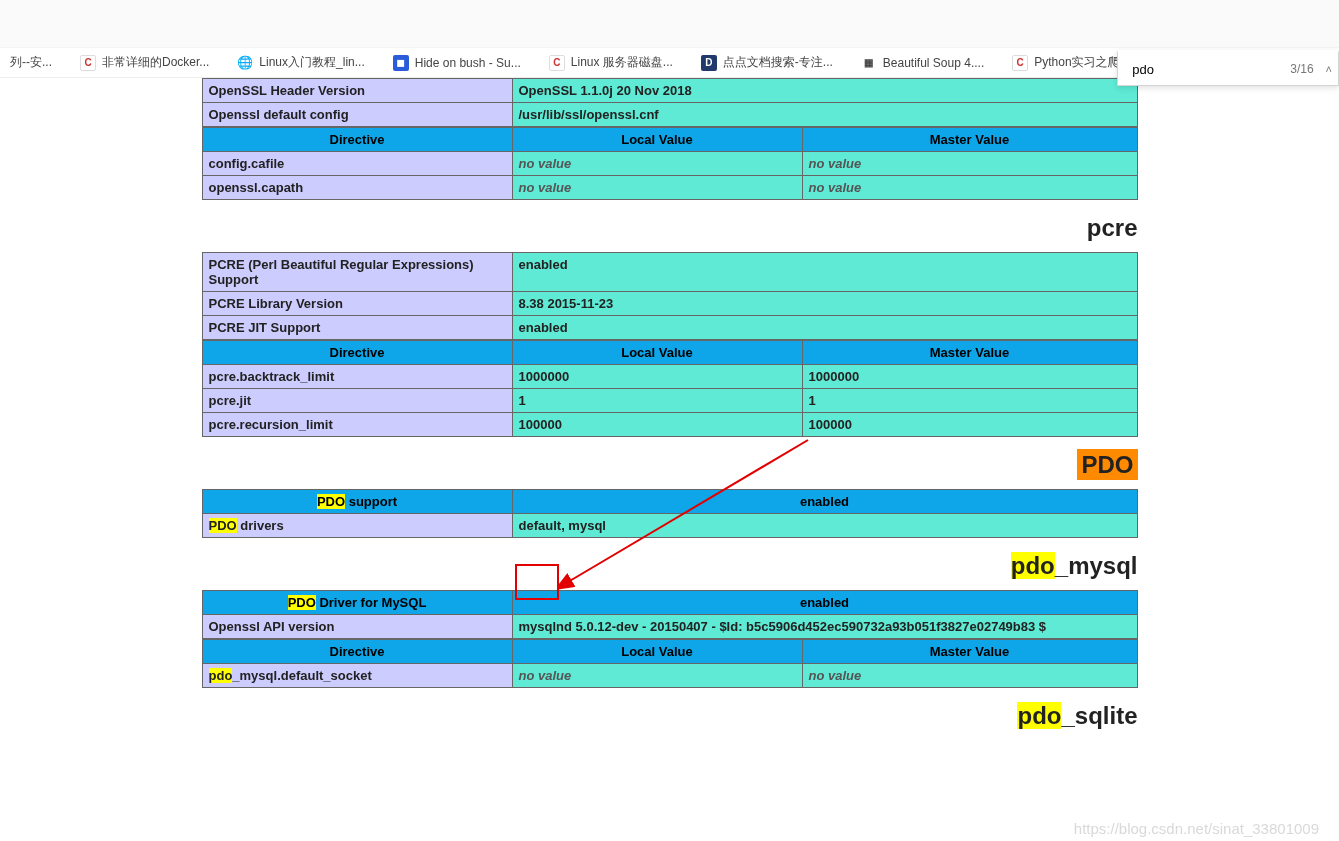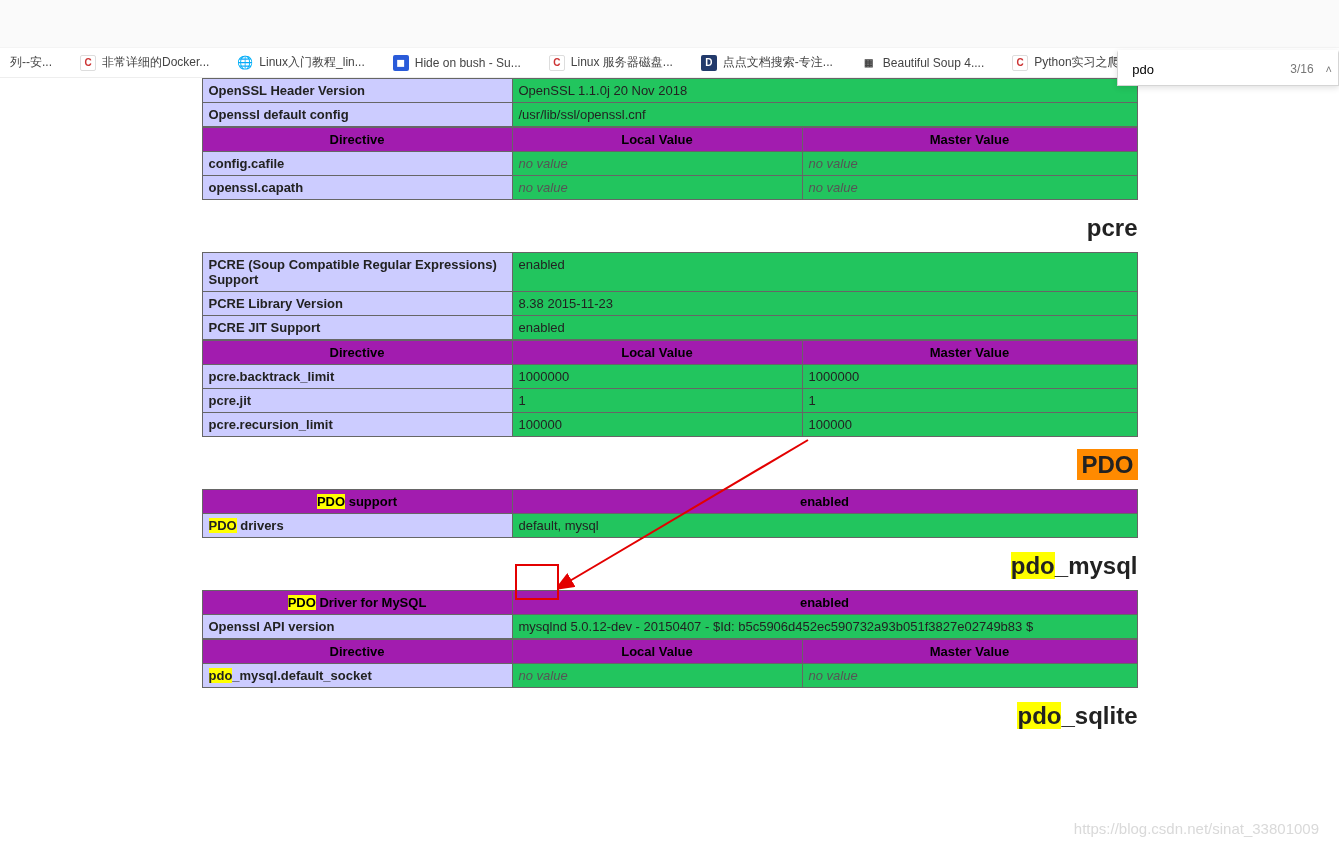--- a/index.html
+++ b/index.html
@@ -46,26 +46,26 @@
   .phpinfo-wrap { width: 936px; margin: 0 auto; padding-top: 0; }
   table.phpinfo {
     width: 100%; border-collapse: collapse; 
     border: 1px solid #555;
   }
   table.phpinfo td, table.phpinfo th {
     border: 1px solid #666; padding: 4px 6px; font-size: 13px;
     text-align: left; vertical-align: top;
   }
   table.phpinfo th {
-    background: #a21caf; font-weight: bold; color: #000; text-align: center;
+    background: #0ea5e9; font-weight: bold; color: #000; text-align: center;
   }
   table.phpinfo td.e {
     background: #ccccff; font-weight: bold; width: 310px;
   }
-  table.phpinfo td.v { background: #22c55e; color: #222; }
+  table.phpinfo td.v { background: #5eead4; color: #222; font-weight: bold; }
   table.phpinfo td.v.novalue { font-style: italic; color: #555; }
 
   h2.section {
     text-align: right; font-size: 24px; font-weight: bold; margin: 14px 0 10px;
   }
   .hl { background: #ffff00; }
   .hl-orange { background: #ff8a00; padding: 2px 4px; }
 
   .findbar {
     position: absolute; top: 50px; right: 0;
@@ -172,21 +172,21 @@
           <td class="v novalue">no value</td>
         </tr>
   </tbody>
     </table>
 
   <h2 class="section">pcre</h2>
 
   <table class="phpinfo">
     <tbody>
         <tr>
-          <td class="e">PCRE (Soup Compatible Regular Expressions) Support</td>
+          <td class="e">PCRE (Perl Beautiful Regular Expressions) Support</td>
           <td class="v">enabled</td>
         </tr>
     <tr>
           <td class="e">PCRE Library Version</td>
           <td class="v">8.38 2015-11-23</td>
         </tr>
     <tr>
           <td class="e">PCRE JIT Support</td>
           <td class="v">enabled</td>
         </tr>

